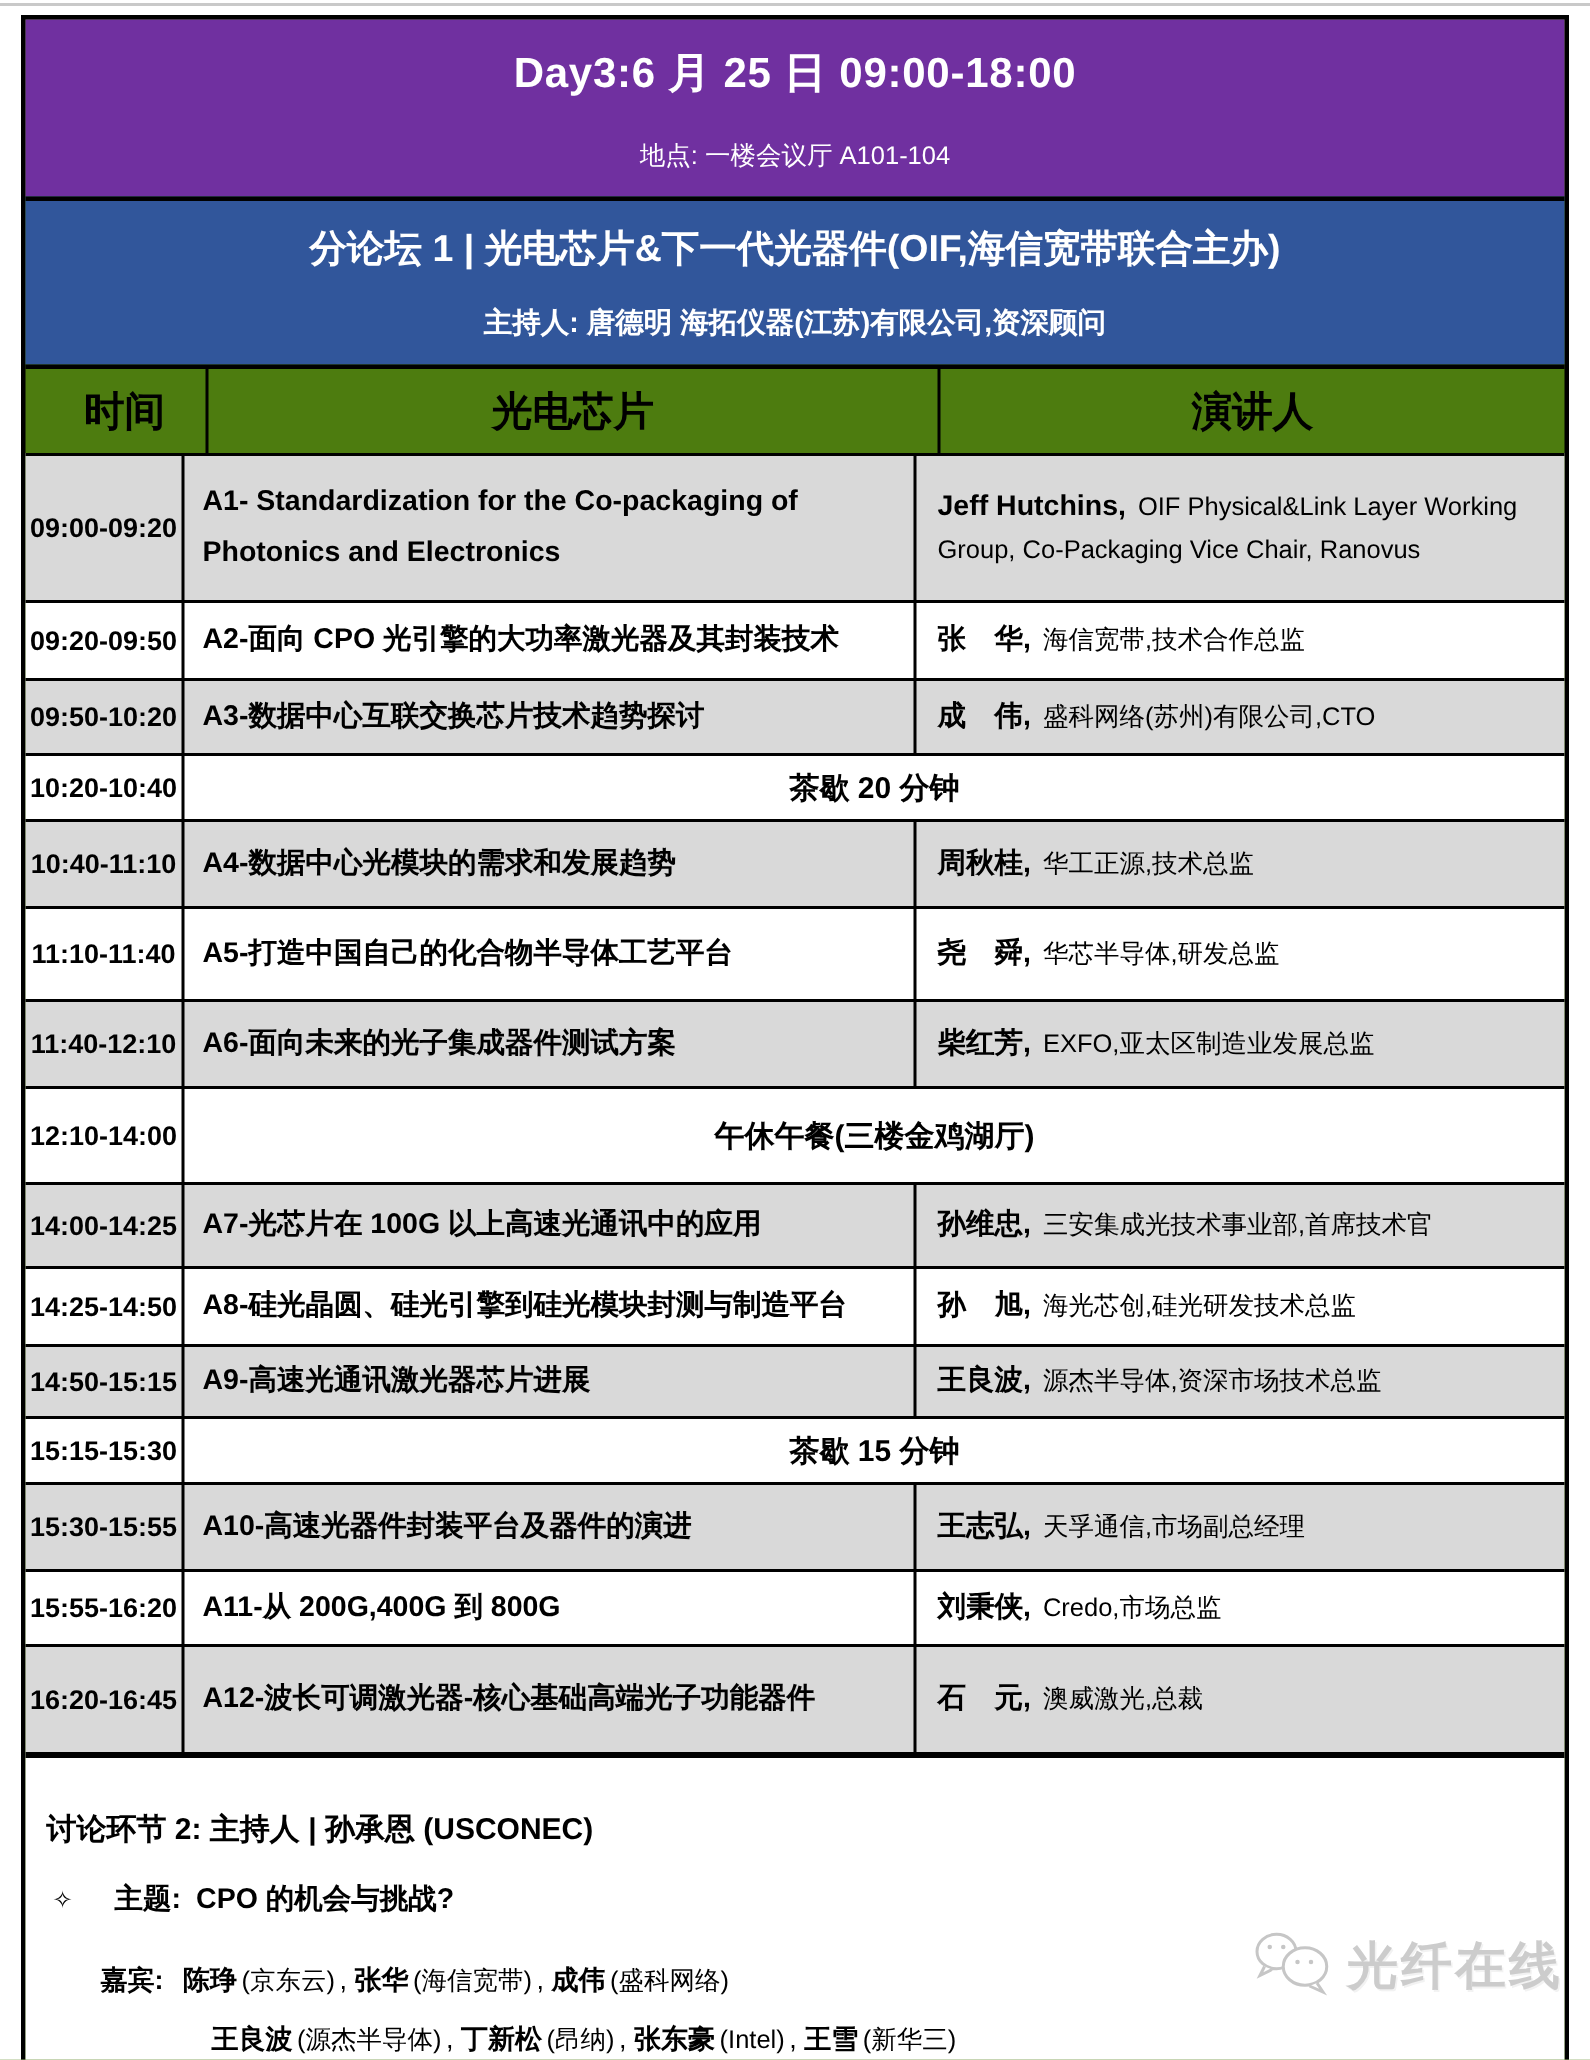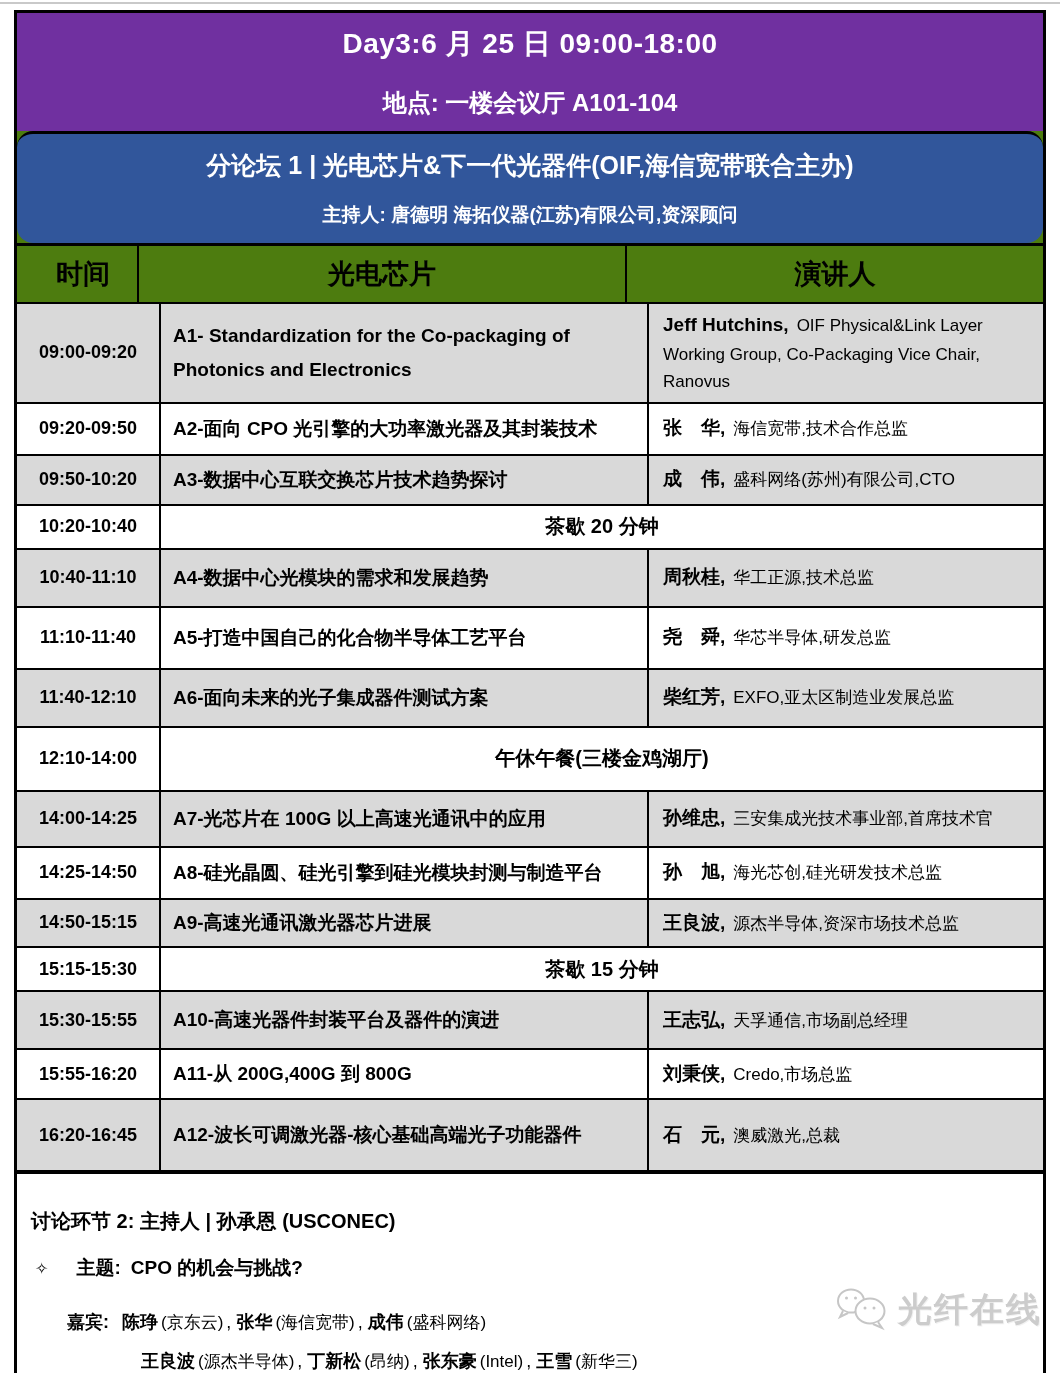--- a/index.html
+++ b/index.html
@@ -11,43 +11,42 @@
   }
   .top-rule { position: absolute; top: 2px; left: 0; width: 1060px; height: 2px; background: #c9c9c9; }
   .board { position: absolute; top: 10px; left: 14px; width: 1032px; border: 3px solid #000; background: #4d7c0f; }
 
   .purple-header {
     background: #7030A0; color: #fff; height: 118px;
     display: flex; flex-direction: column; align-items: center; justify-content: center;
     gap: 24px; text-align: center;
   }
   .day-title { font-size: 28px; font-weight: bold; letter-spacing: .5px; }
-  .location  { font-size: 24px; font-weight: bold; }
+  .location  { font-size: 17px; font-weight: normal; }
 
   .forum-header {
     background: #31569B; border-top: 3px solid #000; color: #fff; height: 112px;
     display: flex; flex-direction: column; align-items: center; justify-content: center; gap: 20px;
     text-align: center;
-    border-radius: 16px;
   }
   .forum-title { font-size: 25px; font-weight: bold; }
   .forum-moderator { font-size: 19px; font-weight: bold; }
 
   .schedule { border-top: 3px solid #000; }
   .hrow { display: flex; height: 56px; }
   .hcell { display: flex; align-items: center; justify-content: center; font-weight: bold; font-size: 27px; }
   .h-time  { width: 122px; border-right: 2px solid #000; padding-left: 12px; }
   .h-topic { width: 488px; border-right: 2px solid #000; }
   .h-speaker { flex: 1; }
 
   .row { display: flex; border-top: 2px solid #000; background: #fff; }
   .row.gray { background: #D9D9D9; }
   .cell { min-height: 100%; }
   .time {
-    width: 144px; flex: none; border-right: 2px solid #000;
+    width: 106px; flex: none; border-right: 2px solid #000;
     display: flex; align-items: center; justify-content: center;
     font-weight: bold; font-size: 18px;
   }
   .title {
     width: 488px; flex: none; border-right: 2px solid #000;
     display: flex; align-items: center; padding: 6px 12px;
     font-weight: bold; font-size: 19px; line-height: 1.8;
   }
   .speaker { flex: 1; display: flex; align-items: center; padding: 6px 14px; line-height: 1.62; }
   .sp-name { font-weight: bold; font-size: 19px; }

